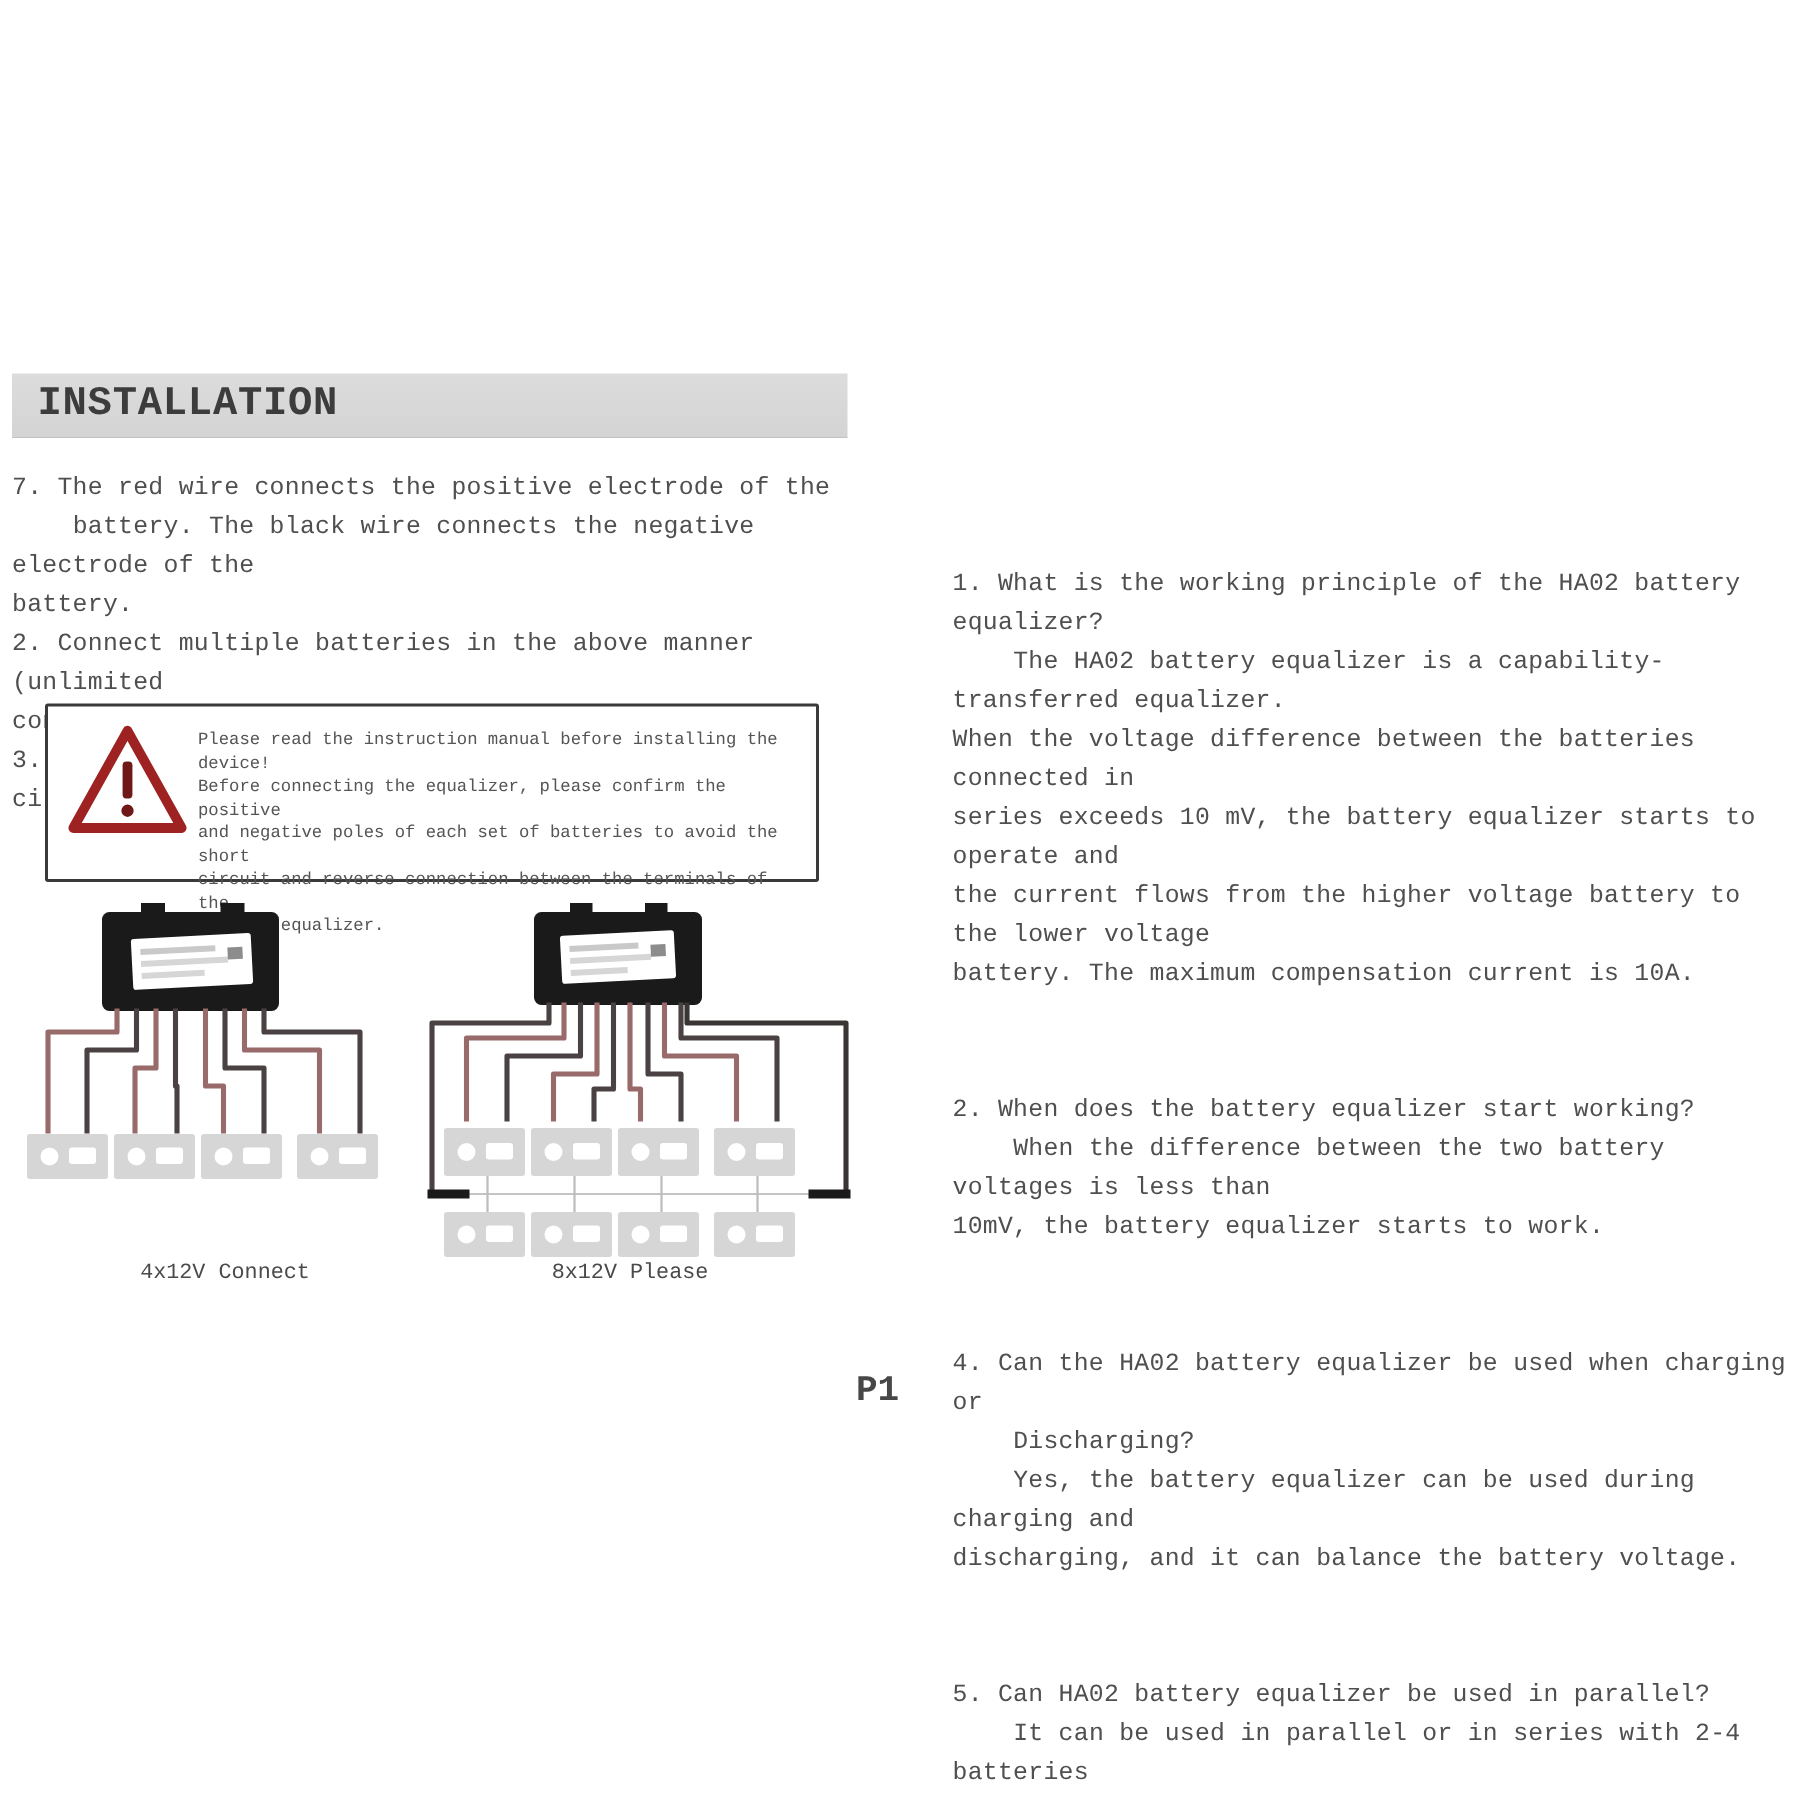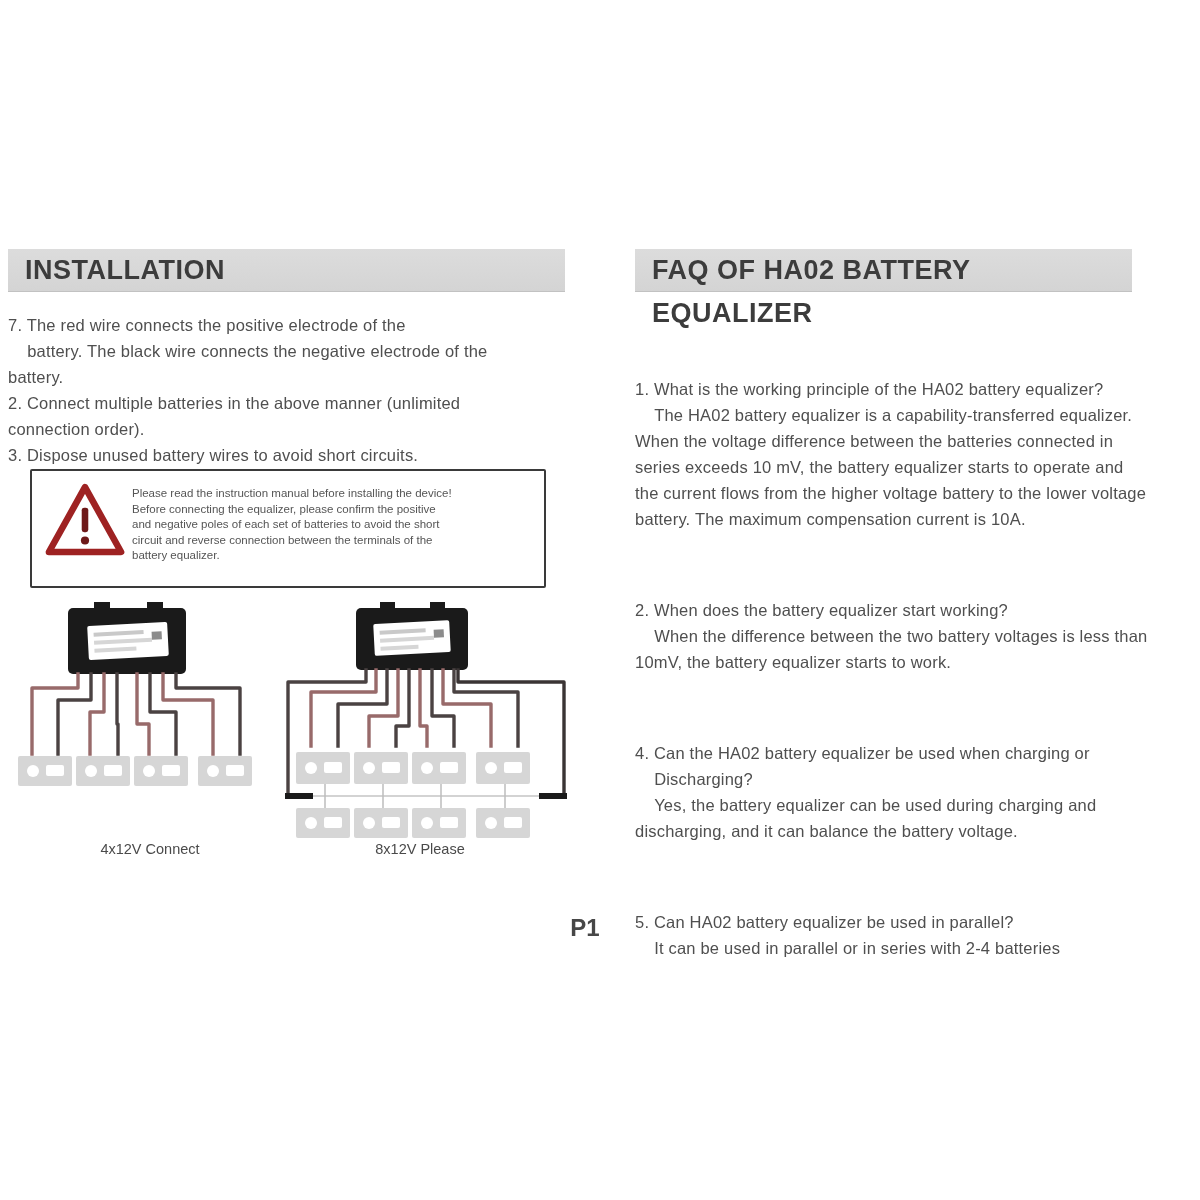--- a/index.html
+++ b/index.html
@@ -11,20 +11,21 @@
     font-family: "Liberation Sans", sans-serif;
     overflow: hidden;
     position: relative;
   }
   .page {
     position: absolute;
     inset: 0;
     width: 1200px;
     height: 1200px;
     background: #ffffff;
+    font-family: Liberation Mono, monospace;
   }
   .col-header {
     position: absolute;
     height: 43px;
     background: linear-gradient(#dcdcdc, #d4d4d4);
     border-bottom: 1px solid #c2c2c2;
     font-weight: bold;
     font-size: 27px;
     color: #3c3c3c;
     letter-spacing: 0.5px;
@@ -98,23 +99,20 @@
 </style>
 </head>
 <body>
 
 <div class="page">
 
   <div class="col-header hdr-left">
     <span>INSTALLATION</span>
   </div>
 
-  <div class="col-header hdr-right">
-    <span>FAQ OF HA02 BATTERY EQUALIZER</span>
-  </div>
 
   <div class="body-text steps">7. The red wire connects the positive electrode of the
     battery. The black wire connects the negative electrode of the
 battery.
 2. Connect multiple batteries in the above manner (unlimited
 connection order).
 3. Dispose unused battery wires to avoid short circuits.</div>
 
   <div class="warning-box">
     <svg class="warn-tri" width="82" height="78" viewBox="0 0 100 94">

